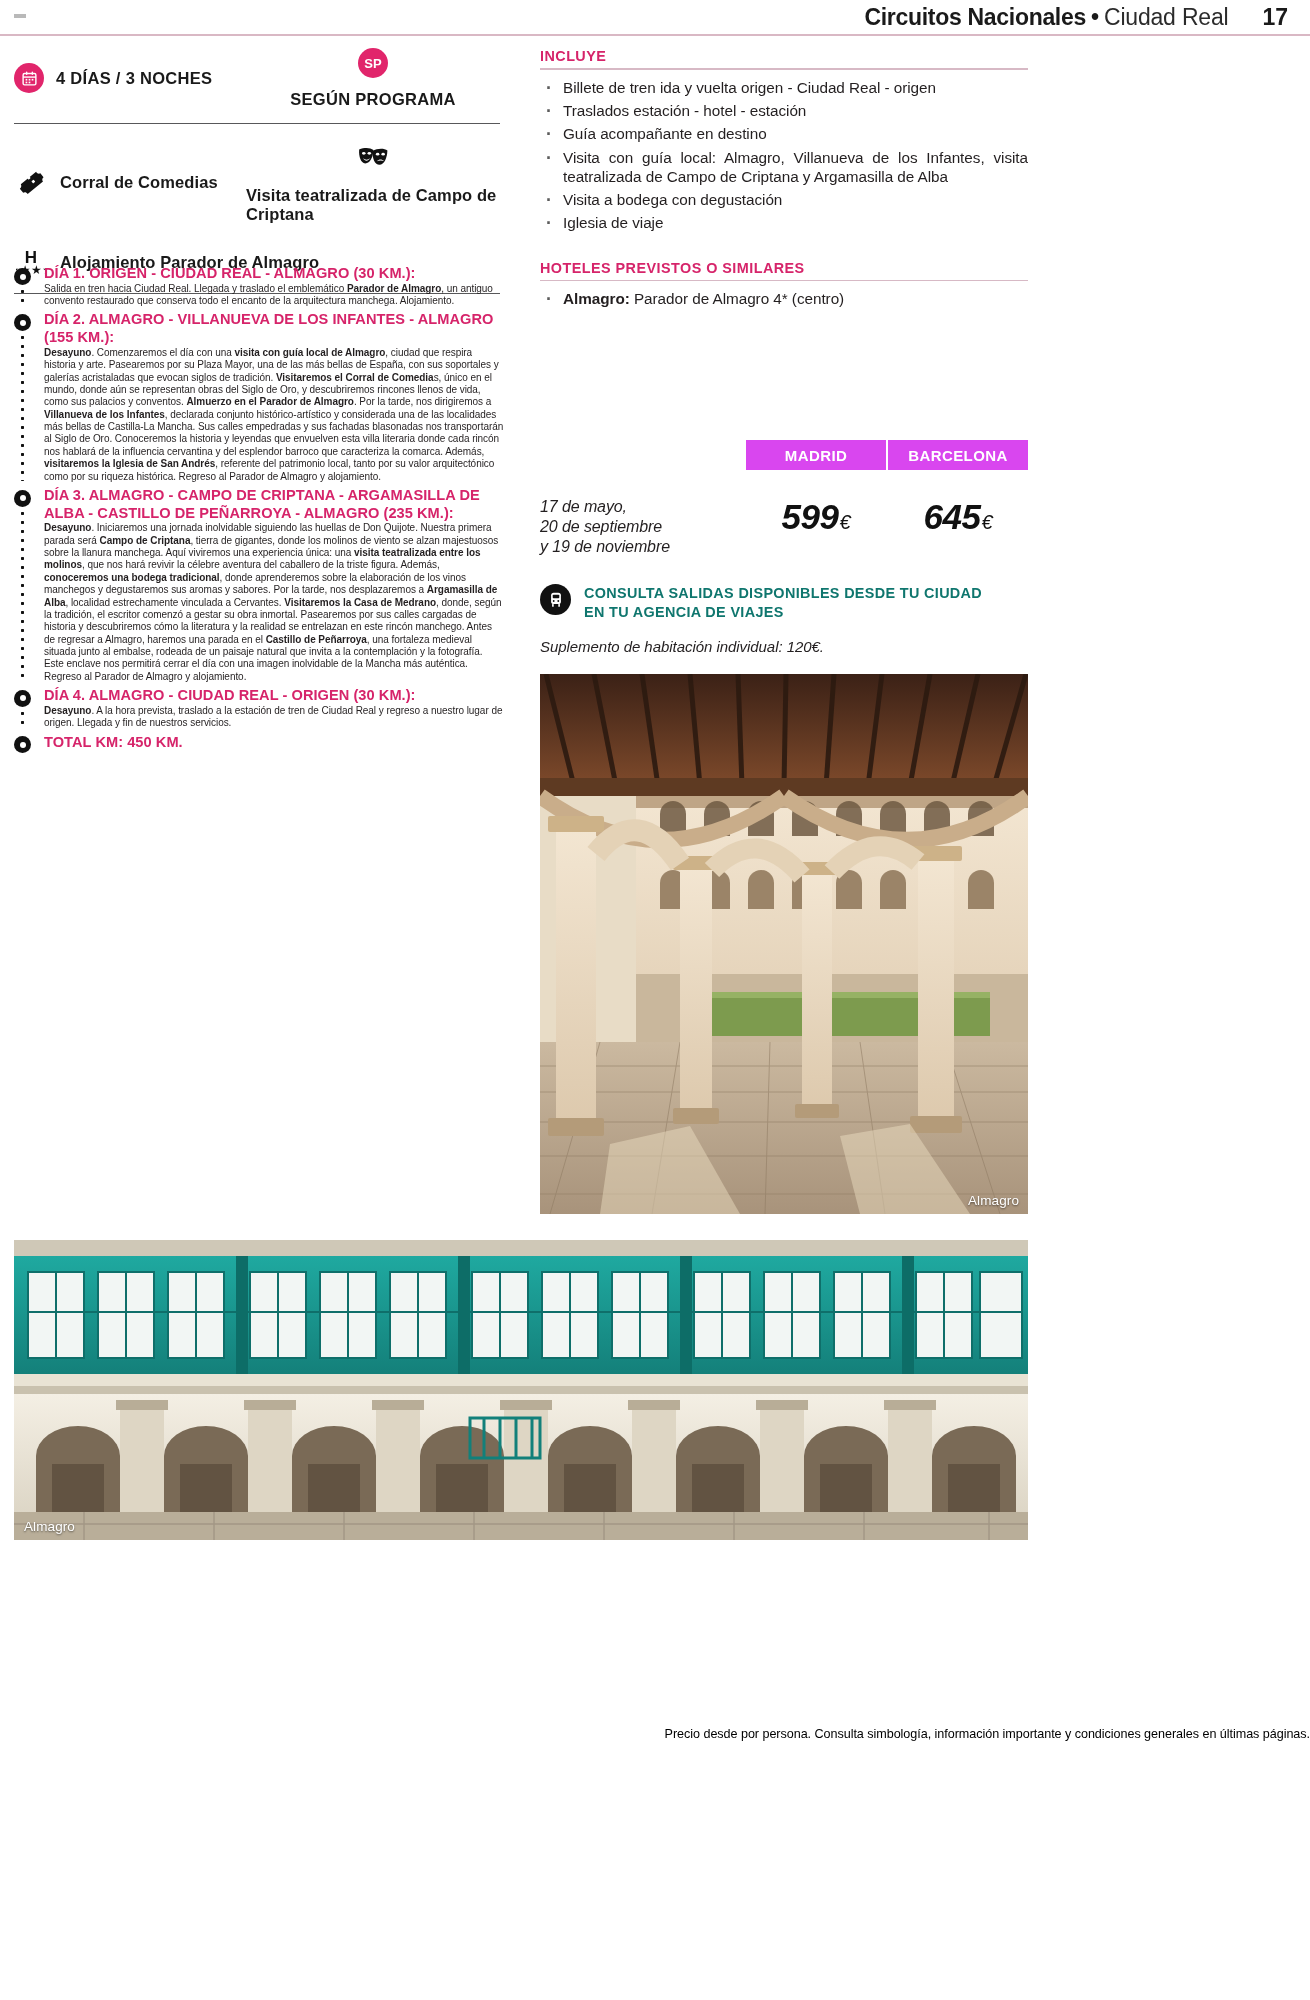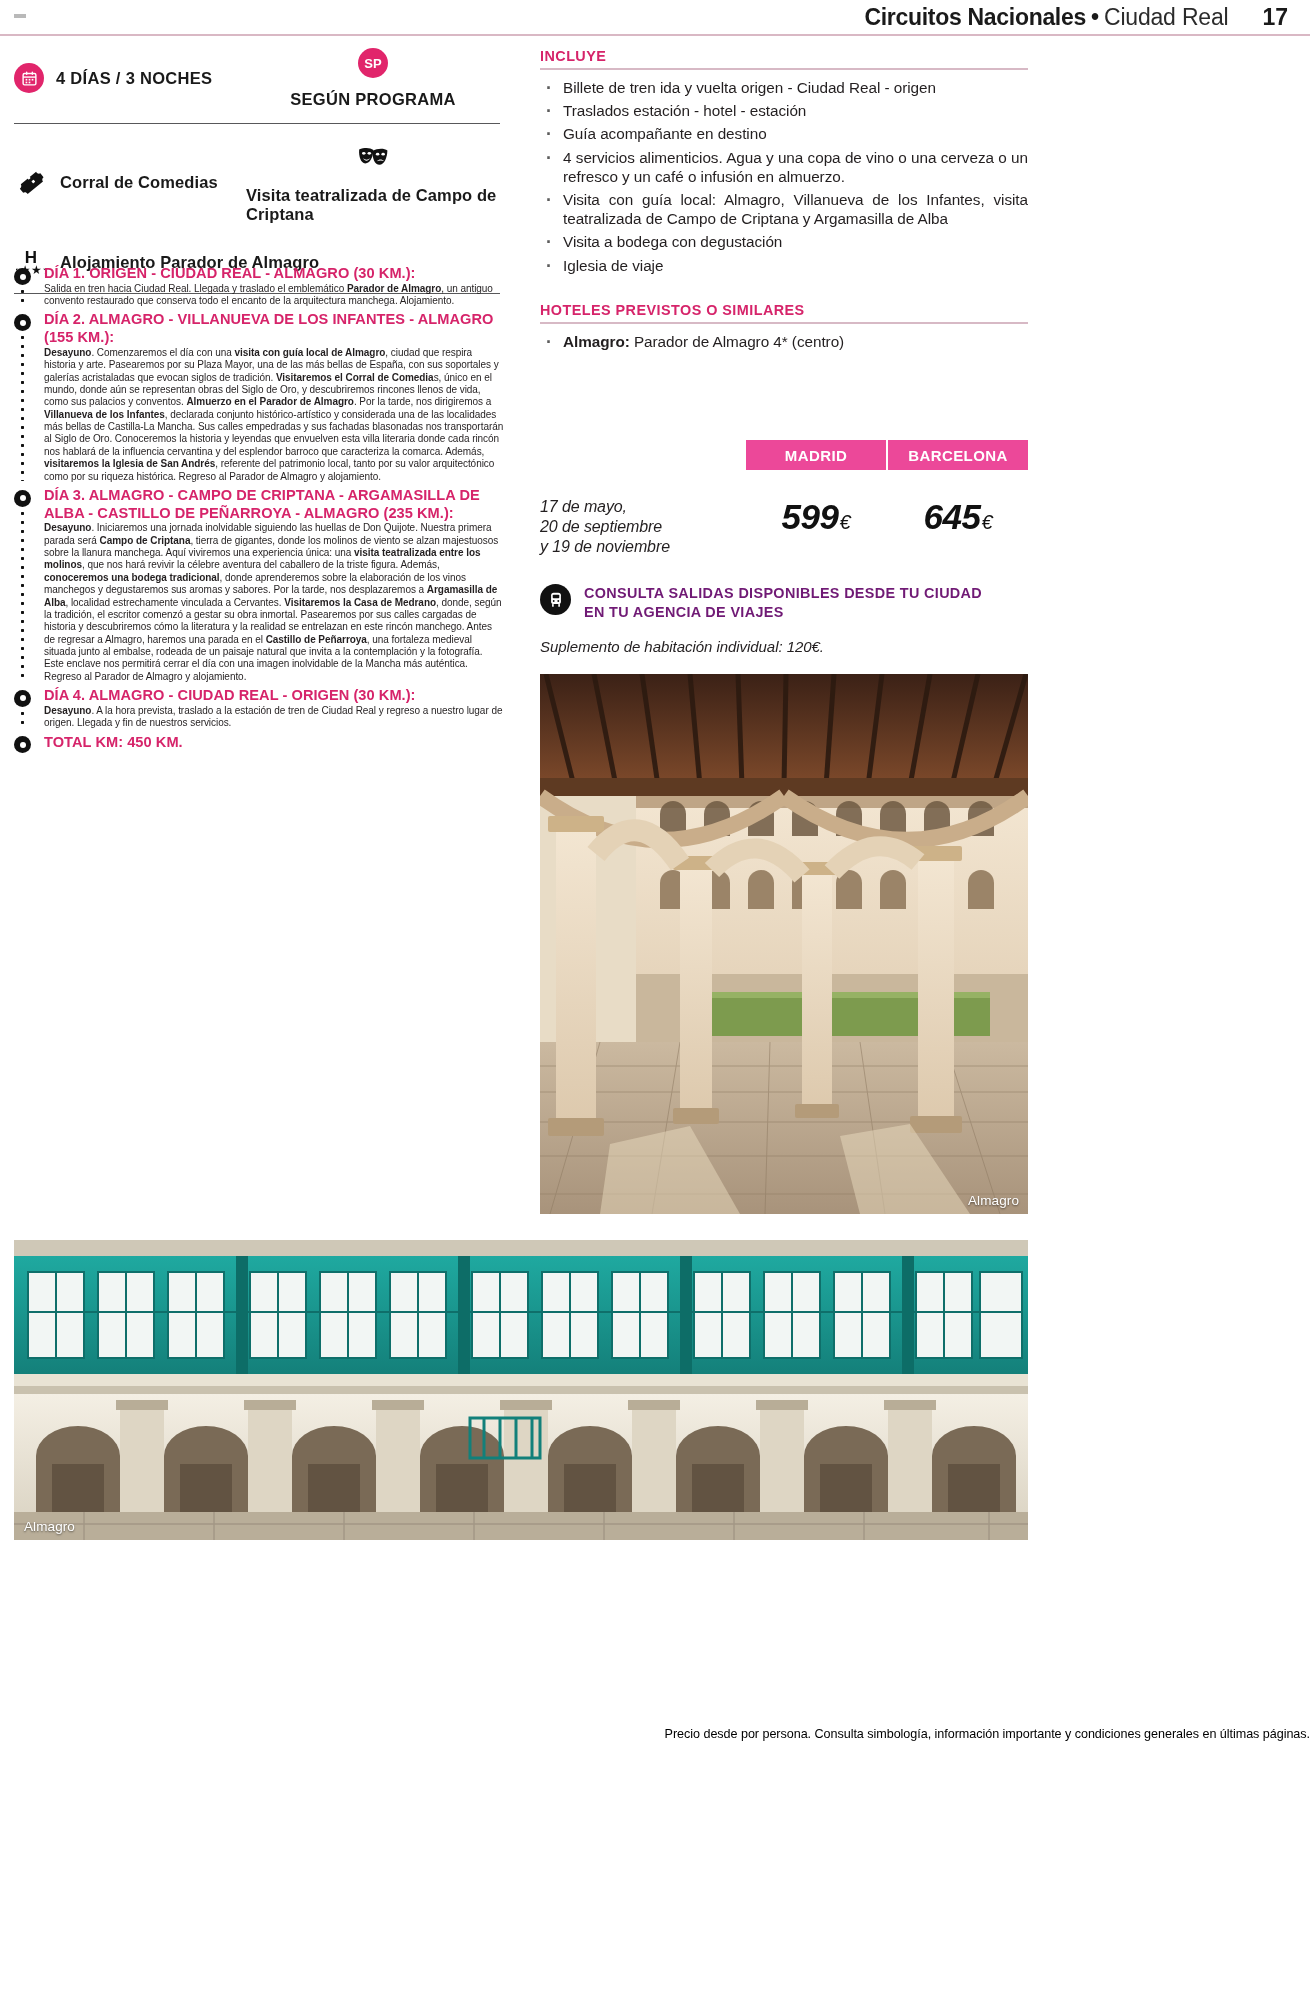--- a/index.html
+++ b/index.html
@@ -107,21 +107,21 @@
   .bullets li::before {
     content: "·"; position: absolute; left: 6px; top: -2px;
     font-size: 18px; color: #5c5c5c; font-weight: bold;
   }
   .bullets li b { font-weight: bold; }
 
   
   .price-wrap { position: absolute; top: 440px; left: 540px; width: 488px; }
   .price-head { display: flex; justify-content: flex-end; }
   .price-head .cell {
-    width: 140px; height: 30px; background: #ec4899; color: #fff;
+    width: 140px; height: 30px; background: #d946ef; color: #fff;
     font-size: 15px; font-weight: bold; letter-spacing: 0.4px;
     display: flex; align-items: center; justify-content: center;
   }
   .price-head .cell + .cell { margin-left: 2px; }
   .price-body { display: flex; align-items: flex-start; margin-top: 27px; font-style: italic; }
   .price-dates {
     flex: 1; font-size: 16px; color: #231f20; line-height: 1.26;
     letter-spacing: -0.1px;
   }
   .price-cell {
@@ -136,21 +136,21 @@
   .consulta {
     position: absolute; top: 583px; left: 540px; width: 488px;
     display: flex; align-items: flex-start; gap: 13px;
   }
   .consulta-icon {
     width: 31px; height: 31px; border-radius: 50%; background: #111;
     flex: 0 0 31px; display: flex; align-items: center; justify-content: center;
     margin-top: 1px;
   }
   .consulta-text {
-    font-size: 14.4px; font-weight: bold; color: #701a75;
+    font-size: 14.4px; font-weight: bold; color: #0f766e;
     line-height: 1.3; letter-spacing: 0.35px; padding-top: 1px;
   }
   .supplement {
     position: absolute; top: 638px; left: 540px; width: 488px;
     font-size: 15px; font-style: italic; color: #231f20; letter-spacing: -0.05px;
   }
 
   
   .img-main {
     position: absolute; top: 674px; left: 540px; width: 488px; height: 540px;
@@ -311,21 +311,20 @@
     </div>
   </div>
 
   <div class="right-col">
     <div class="sec-title">INCLUYE</div>
     <div class="sec-rule"></div>
     <ul class="bullets" id="includes-list">
         <li>Billete de tren ida y vuelta origen - Ciudad Real - origen</li>
         <li>Traslados estación - hotel - estación</li>
         <li>Guía acompañante en destino</li>
-        <li>4 servicios alimenticios. Agua y una copa de vino o una cerveza o un refresco y un café o infusión en almuerzo.</li>
         <li>Visita con guía local: Almagro, Villanueva de los Infantes, visita teatralizada de Campo de Criptana y Argamasilla de Alba</li>
         <li>Visita a bodega con degustación</li>
         <li>Iglesia de viaje</li>
       </ul>
 
     <div style="height:22px"></div>
 
     <div class="sec-title">HOTELES PREVISTOS O SIMILARES</div>
     <div class="sec-rule"></div>
     <ul class="bullets" id="hotels-list">

